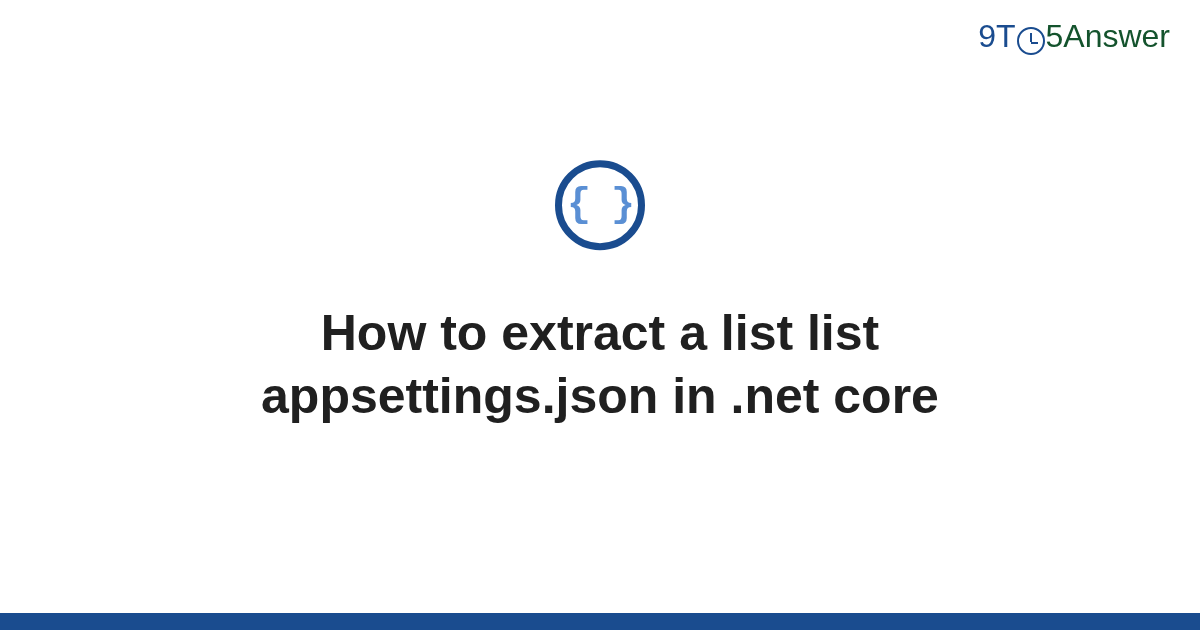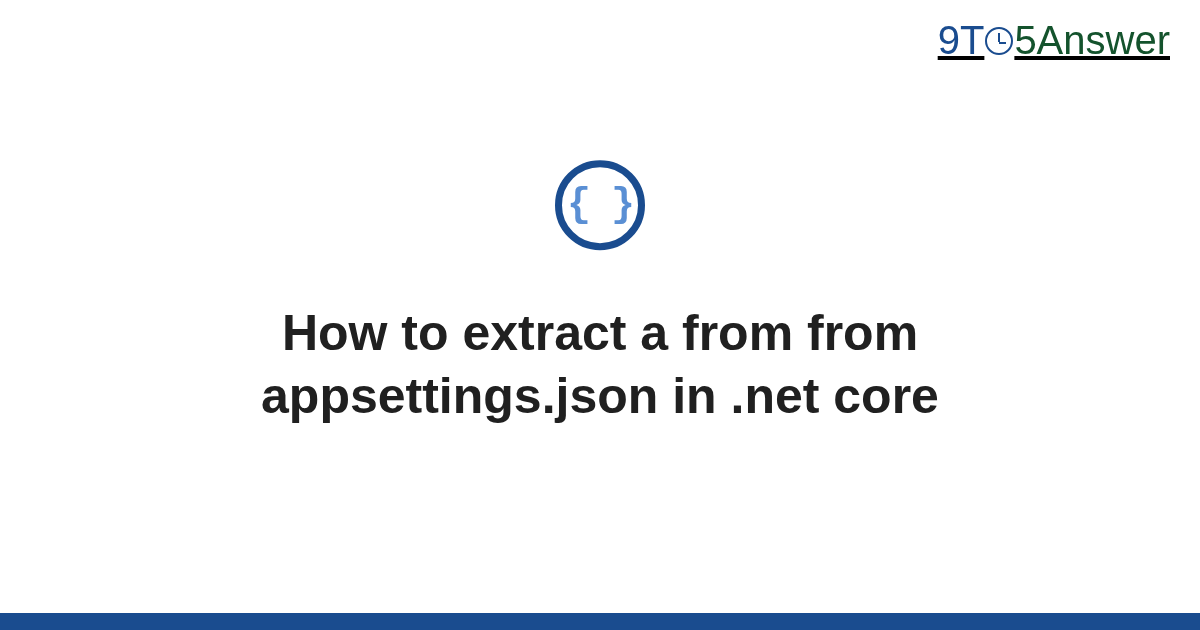--- a/index.html
+++ b/index.html
@@ -16,25 +16,24 @@
       overflow: hidden;
     }
     .header {
       position: absolute;
       top: 18px;
       right: 30px;
       display: flex;
       align-items: center;
     }
     .logo {
-      font-size: 40px;
+      font-size: 32px;
       font-weight: 400;
       display: flex;
-      align-items: center;
-      text-decoration: underline;
+      align-items: flex-end;
     }
     .logo-9t {
       color: #1a4c8f;
     }
     .logo-clock {
       display: inline-flex;
       align-items: center;
       justify-content: center;
       width: 28px;
       height: 28px;
@@ -117,16 +116,16 @@
     <span class="logo-9t">9T</span>
     <span class="logo-clock"></span>
     <span class="logo-5answer">5Answer</span>
   </div>
 </div>
 
 <div class="center-content">
   <div class="json-icon">
     <span class="json-braces">{ }</span>
   </div>
-  <h1 class="title">How to extract a from from appsettings.json in .net core</h1>
+  <h1 class="title">How to extract a list list appsettings.json in .net core</h1>
 </div>
 
 <div class="bottom-bar"></div>
 
 </body></html>

